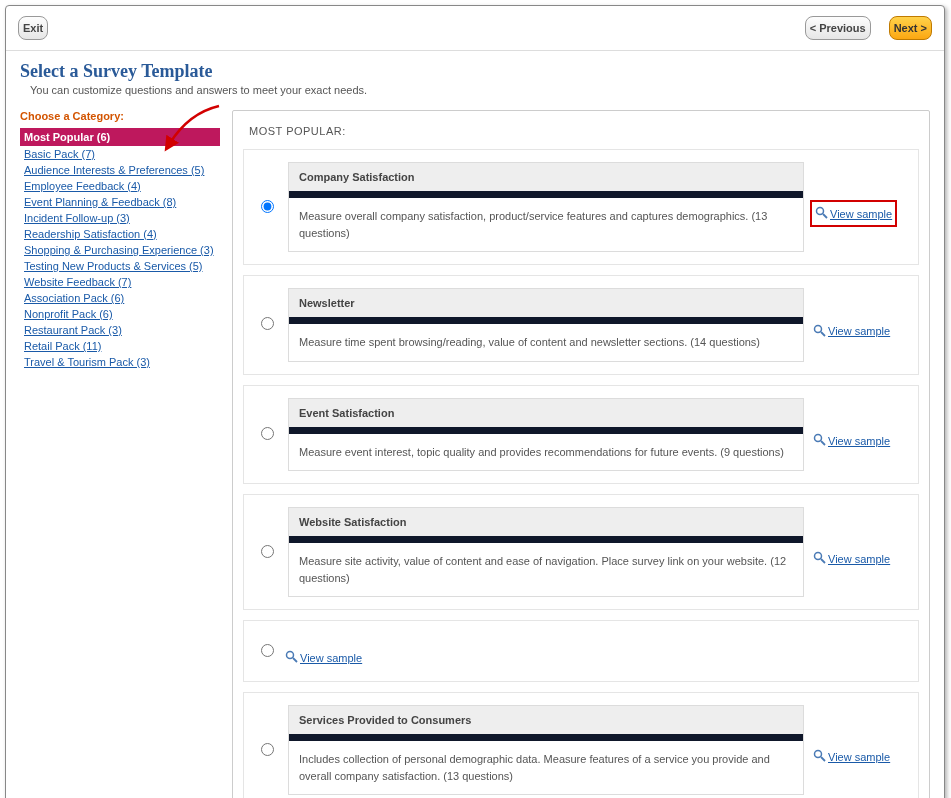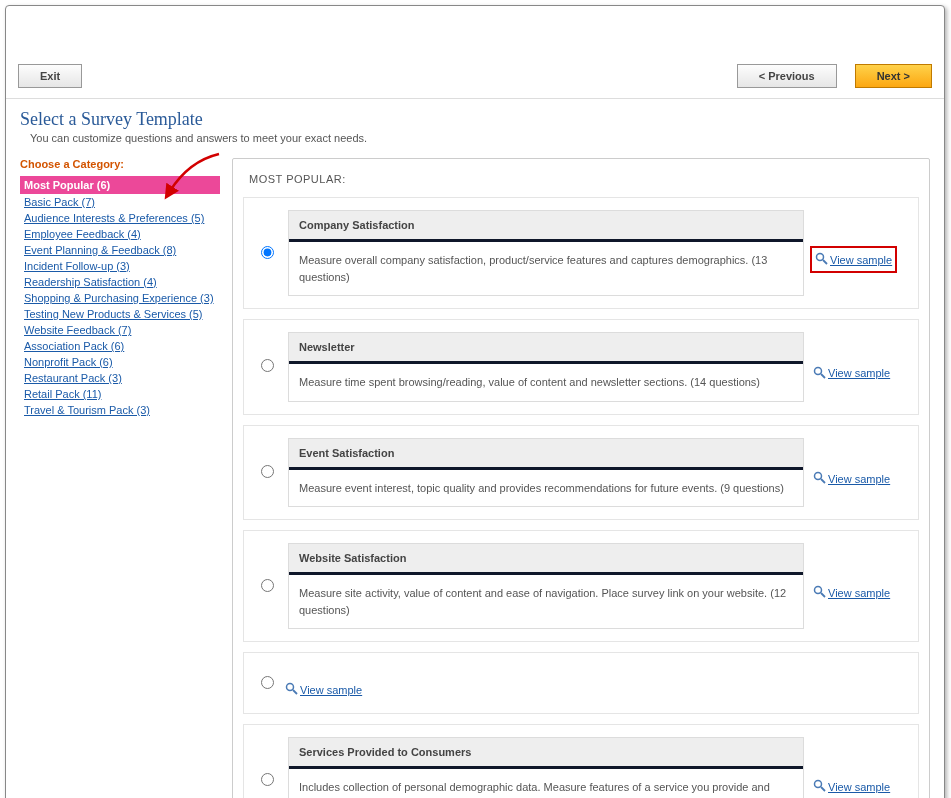--- a/index.html
+++ b/index.html
@@ -22,59 +22,58 @@
   .topbar, .bottombar {
     display: flex;
     justify-content: space-between;
     align-items: center;
     padding: 10px 12px;
     border-bottom: 1px solid #ddd;
   }
   .btn {
     font-size: 11px;
     font-weight: bold;
-    padding: 5px 21px;
+    padding: 5px 4px;
     border: 1px solid #999;
-    border-radius: 0;
+    border-radius: 8px;
     background: linear-gradient(#fdfdfd, #e6e6e6);
     color: #444;
     cursor: pointer;
-    margin-top: 48px;
   }
   .btn-orange {
     background: linear-gradient(#ffd24a, #fca712);
     border: 1px solid #c07a00;
     color: #333;
   }
   .right-btns { display: flex; gap: 18px; }
   .content { padding: 6px 14px 14px 14px; }
   .page-title {
     color: #2a5a98;
     font-size: 18px;
-    font-weight: normal;
+    font-weight: bold;
     margin: 4px 0 2px 0;
     font-family: Georgia, 'Times New Roman', serif;
   }
   .page-sub {
     color: #555;
     font-size: 11px;
     margin: 0 0 14px 10px;
   }
   .main-row { display: flex; gap: 12px; align-items: flex-start; position: relative; }
   .sidebar { width: 200px; flex: 0 0 200px; position: relative; }
   .cat-heading {
     color: #d35400;
     font-size: 11px;
     font-weight: bold;
     margin-bottom: 6px;
   }
   .cat-list { margin: 0; padding: 0; list-style: none; }
   .cat-list li { padding: 2px 0 2px 4px; }
   .cat-list li.active {
-    background: #ec4899;
+    background: #be185d;
     color: #fff;
     font-weight: bold;
     padding: 3px 4px;
   }
   .cat-list li a {
     color: #1a5aa8;
     text-decoration: underline;
   }
   .arrow-svg {
     position: absolute;
@@ -109,21 +108,21 @@
     flex: 1;
     border: 1px solid #dcdcdc;
     margin: 0 6px;
   }
   .tmpl-title {
     background: #eeeeee;
     padding: 8px 10px;
     font-size: 11px;
     font-weight: bold;
     color: #444;
-    border-bottom: 3px solid #0f172a;
+    border-bottom: 7px solid #0f172a;
   }
   .tmpl-desc {
     padding: 10px 10px;
     font-size: 11px;
     color: #555;
     line-height: 1.5;
   }
   .tmpl-view {
     width: 100px;
     flex: 0 0 100px;

